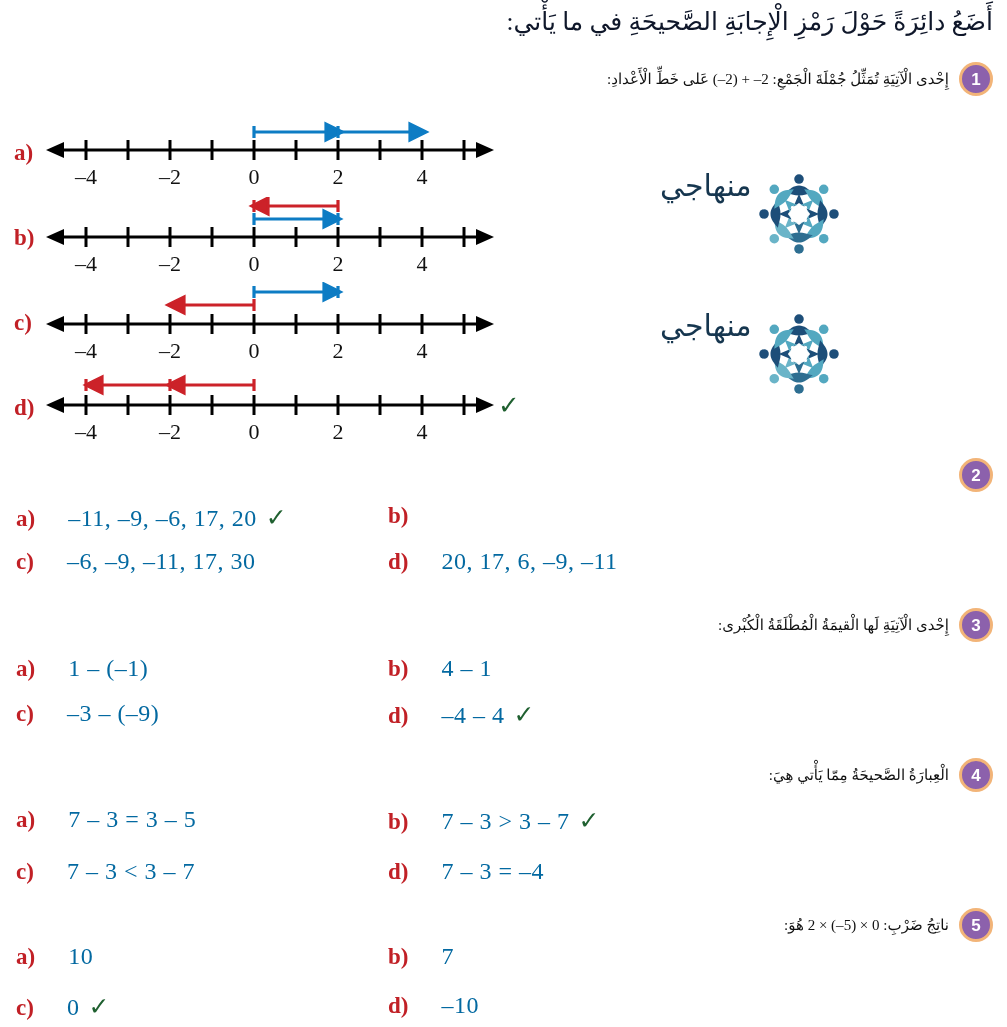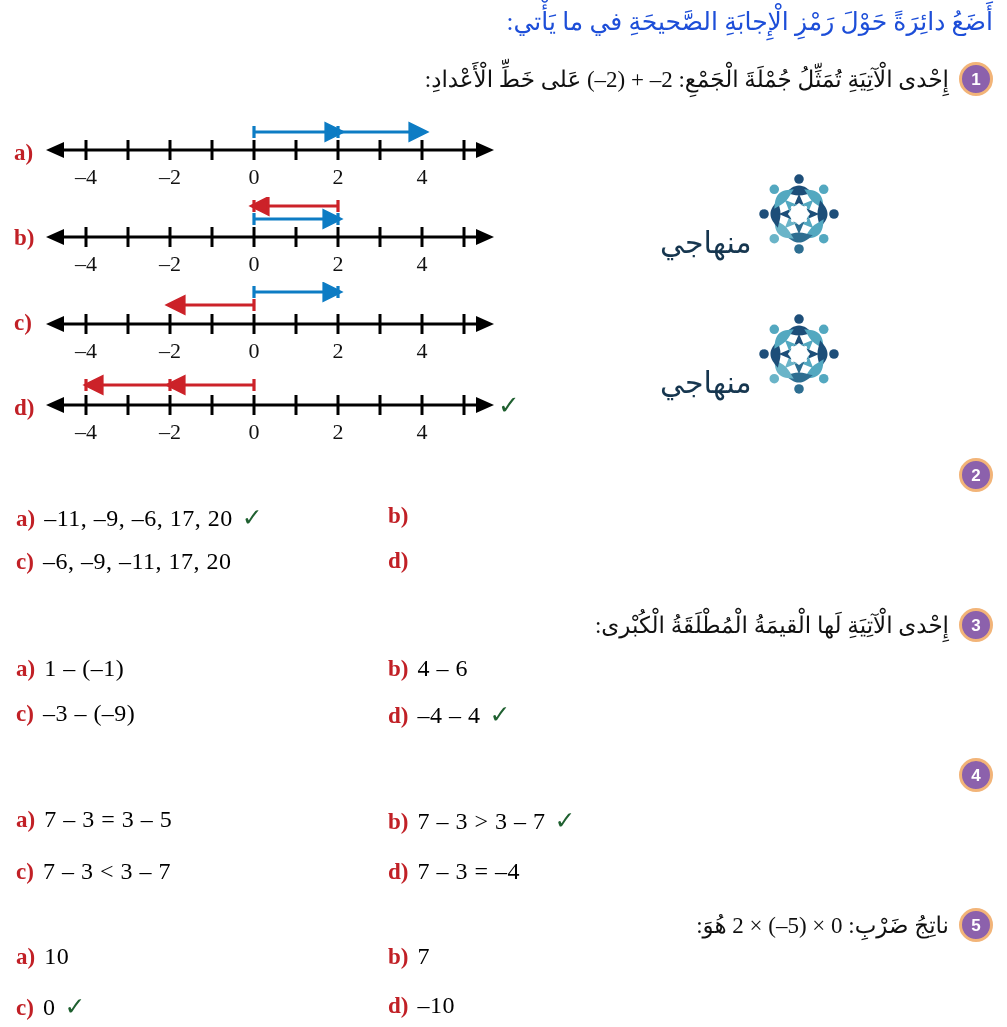--- a/index.html
+++ b/index.html
@@ -19,21 +19,21 @@
   
   #instruction {
     position: absolute;
     top: 6px;
     right: 14px;
     width: 780px;
     text-align: right;
     direction: rtl;
     font-size: 25px;
     font-family: "Liberation Serif", "DejaVu Serif", serif;
-    color: #1d4ed8;
+    color: #0f172a;
     line-height: 1.25;
   }
 
   
   .q-row {
     position: absolute;
     right: 14px;
     display: flex;
     flex-direction: row;
     align-items: center;
@@ -51,21 +51,21 @@
     color: #ffffff;
     font-family: "Liberation Sans", sans-serif;
     font-size: 17px;
     font-weight: bold;
     display: flex;
     align-items: center;
     justify-content: center;
     line-height: 1;
   }
   .q-text {
-    font-size: 23px;
+    font-size: 15px;
     direction: rtl;
     text-align: center;
     white-space: nowrap;
     color: #111;
   }
 
   
   .opt {
     position: absolute;
     display: flex;
@@ -75,23 +75,24 @@
     font-size: 24px;
     white-space: nowrap;
   }
   .opt-letter {
     color: #c12026;
     font-weight: bold;
     font-family: "Liberation Serif", "DejaVu Serif", serif;
     font-size: 23px;
   }
   .opt-value {
-    color: #000000;
+    color: #0369a1;
     font-family: "Liberation Serif", "DejaVu Serif", serif;
     letter-spacing: 0.5px;
+    margin-left: 24px;
   }
   .check {
     color: #1f6030;
     font-size: 25px;
     font-weight: bold;
     margin-right: 2px;
     font-family: "DejaVu Sans", sans-serif;
   }
 
   
@@ -113,21 +114,21 @@
     font-size: 26px;
     font-weight: bold;
     font-family: "DejaVu Sans", sans-serif;
   }
 
   
   .logo-wrap {
     position: absolute;
     display: flex;
     flex-direction: row;
-    align-items: flex-end;
+    align-items: flex-start;
     gap: 1px;
   }
   .logo-text {
     font-family: "DejaVu Sans", sans-serif;
     font-size: 30px;
     color: #16364f;
     direction: rtl;
     letter-spacing: 1px;
   }
 </style>
@@ -406,51 +407,53 @@
 <div class="opt" style="left:16px; top:503px;">
   <span class="opt-letter">a)</span>
   <span class="opt-value">–11, –9, –6, 17, 20</span>
   <span class="check">✓</span>
 </div>
 <div class="opt" style="left:388px; top:503px;">
   <span class="opt-letter">b)</span>
 </div>
 <div class="opt" style="left:16px; top:548px;">
   <span class="opt-letter">c)</span>
-  <span class="opt-value">–6, –9, –11, 17, 20</span>
+  <span class="opt-value">–6, –9, –11, 17, 30</span>
 </div>
 <div class="opt" style="left:388px; top:548px;">
   <span class="opt-letter">d)</span>
+  <span class="opt-value">20, 17, 6, –9, –11</span>
 </div>
 
 <div class="q-row" style="top:608px;">
   <div class="q-badge">3</div>
   <div class="q-text">إِحْدى الْآتِيَةِ لَها الْقيمَةُ الْمُطْلَقَةُ الْكُبْرى:</div>
 </div>
 
 <div class="opt" style="left:16px; top:655px;">
   <span class="opt-letter">a)</span>
   <span class="opt-value">1 – (–1)</span>
 </div>
 <div class="opt" style="left:388px; top:655px;">
   <span class="opt-letter">b)</span>
-  <span class="opt-value">4 – 6</span>
+  <span class="opt-value">4 – 1</span>
 </div>
 <div class="opt" style="left:16px; top:700px;">
   <span class="opt-letter">c)</span>
   <span class="opt-value">–3 – (–9)</span>
 </div>
 <div class="opt" style="left:388px; top:700px;">
   <span class="opt-letter">d)</span>
   <span class="opt-value">–4 – 4</span>
   <span class="check">✓</span>
 </div>
 
 <div class="q-row" style="top:758px;">
   <div class="q-badge">4</div>
+  <div class="q-text">الْعِبارَةُ الصَّحيحَةُ مِمّا يَأْتي هِيَ:</div>
 </div>
 
 <div class="opt" style="left:16px; top:806px;">
   <span class="opt-letter">a)</span>
   <span class="opt-value">7 – 3 = 3 – 5</span>
 </div>
 <div class="opt" style="left:388px; top:806px;">
   <span class="opt-letter">b)</span>
   <span class="opt-value">7 – 3 &gt; 3 – 7</span>
   <span class="check">✓</span>

